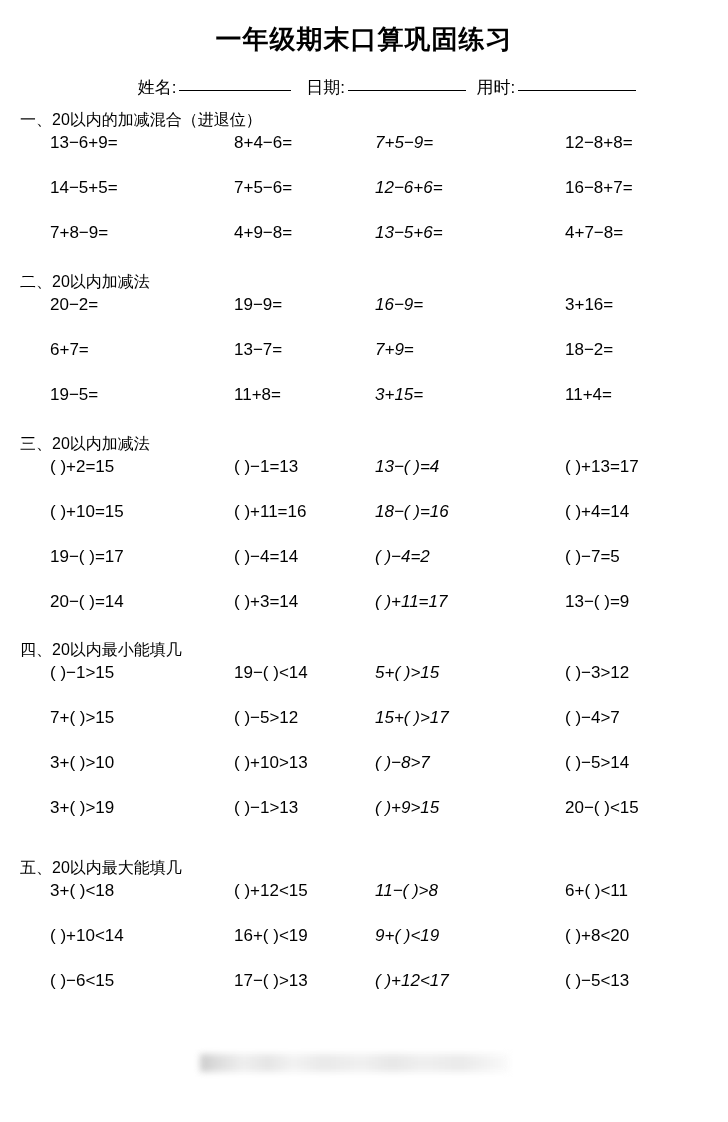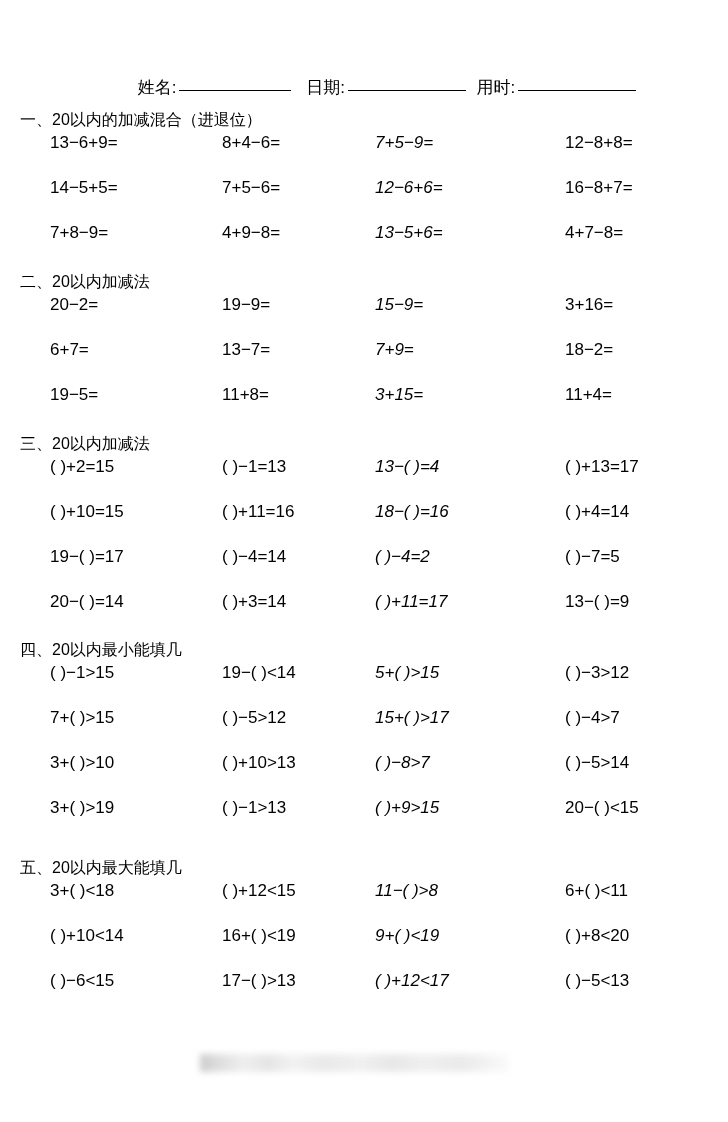--- a/index.html
+++ b/index.html
@@ -89,21 +89,21 @@
     width: 728px;
   }
   .cell {
     position: absolute;
     top: 0;
     font-size: 17px;
     line-height: 22px;
     white-space: nowrap;
   }
   .cell.c0 { left: 50px; }
-  .cell.c1 { left: 222px; }
+  .cell.c1 { left: 234px; }
   .cell.c2 { left: 375px; font-style: italic; }
   .cell.c3 { left: 565px; }
 
   
   .watermark {
     position: absolute;
     left: 200px;
     top: 1054px;
     width: 310px;
     height: 18px;
@@ -113,20 +113,21 @@
       #efefef 72%, #e9e9e9 84%, #f4f4f4 94%, #fbfbfb 100%);
     filter: blur(3px);
     opacity: 0.95;
   }
 </style>
 </head>
 <body>
 
 <div class="page">
 
+  <div class="title">一年级期末口算巩固练习</div>
 
   <div class="header-line">
     <span class="hdr-field">
       <span class="hdr-label">姓名:</span><span class="hdr-rule short"></span>
     </span>
     <span class="hdr-field">
       <span class="hdr-label">日期:</span><span class="hdr-rule"></span>
     </span>
     <span class="hdr-field">
       <span class="hdr-label">用时:</span><span class="hdr-rule"></span>
@@ -156,21 +157,21 @@
             <div class="cell c3">4+7−8=</div>
           </div>
         </div>
       </div>
       <div class="section" style="top: 272px;">
         <div class="sec-heading">二、20以内加减法</div>
         <div class="rows">
           <div class="row">
             <div class="cell c0">20−2=</div>
             <div class="cell c1">19−9=</div>
-            <div class="cell c2">15−9=</div>
+            <div class="cell c2">16−9=</div>
             <div class="cell c3">3+16=</div>
           </div>
           <div class="row">
             <div class="cell c0">6+7=</div>
             <div class="cell c1">13−7=</div>
             <div class="cell c2">7+9=</div>
             <div class="cell c3">18−2=</div>
           </div>
           <div class="row">
             <div class="cell c0">19−5=</div>

